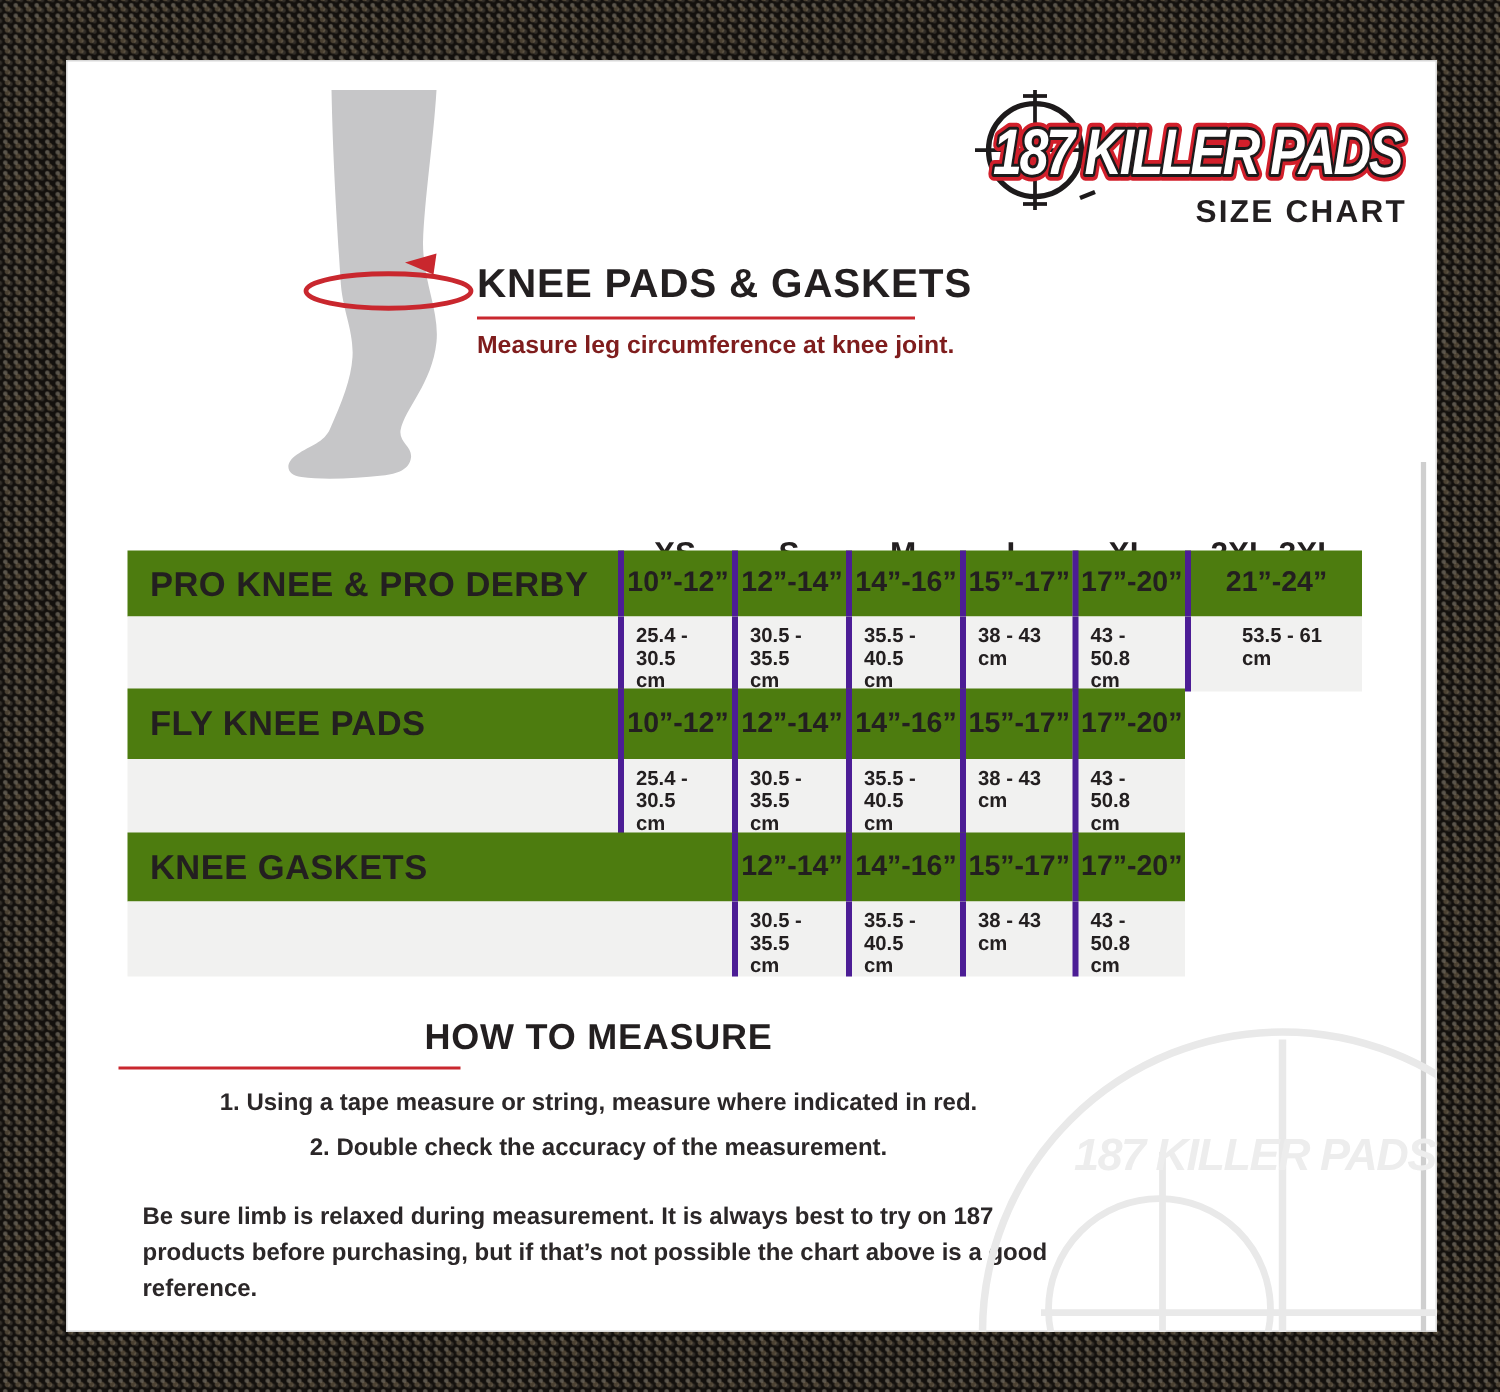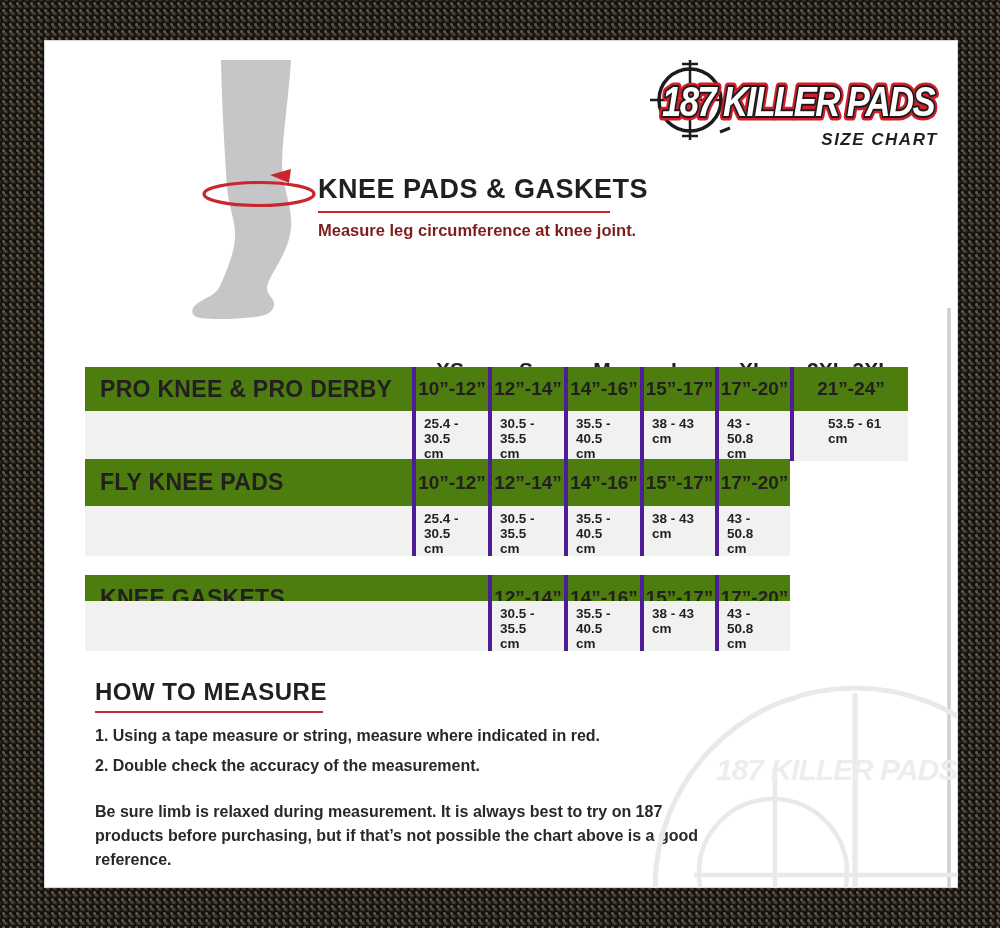--- a/index.html
+++ b/index.html
@@ -20,42 +20,42 @@
   }
   
   .leg-svg{position:absolute;left:140px;top:20px;}
   .ellipse-svg{position:absolute;left:156px;top:128px;}
   .section-head{position:absolute;left:274px;top:118px;width:360px;}
   .section-title{font-size:27px;font-weight:bold;letter-spacing:.5px;margin-top:16px;}
   .section-rule{width:292px;height:2px;background:#c9272e;margin-top:6px;}
   .section-sub{font-size:16.5px;font-weight:bold;margin-top:8px;color:#7f1d1d;}
   .logo-wrap{position:absolute;right:16px;top:18px;width:300px;height:120px;}
   .logo-svg{position:absolute;right:0;top:0;}
-  .size-chart{position:absolute;right:4px;top:72px;font-size:17px;font-weight:bold;letter-spacing:1.5px;font-style:italic;}
+  .size-chart{position:absolute;right:4px;top:72px;font-size:21px;font-weight:bold;letter-spacing:1.5px;}
   
   .trow{position:absolute;left:41px;width:823px;display:grid;
         grid-template-columns:327px 76px 76px 76px 75px 75px 118px;}
   .hdr{top:288px;height:36px;margin-top:24px;}
   .hdr .hcell{display:flex;align-items:center;justify-content:center;
               font-size:21px;font-weight:bold;}
   .r1g{top:327px;height:44px;} .r1c{top:371px;height:40px;}
   .r2g{top:419px;height:47px;} .r2c{top:466px;height:39px;}
-  .r3g{top:515px;height:46px;margin-top:20px;} .r3c{top:561px;height:48px;}
+  .r3g{top:515px;height:46px;} .r3c{top:561px;height:48px;}
   .g{background:#4d7c0f;} .l{background:#f1f1f0;}
   .vline{border-left:4px solid #4c1d95;}
   .labelcell{display:flex;align-items:center;padding-left:15px;
              font-size:23px;font-weight:bold;letter-spacing:.3px;}
   .span2{grid-column:1 / span 2;}
   .szcell{display:flex;align-items:center;justify-content:center;
           font-size:19px;font-weight:bold;}
   .cmcell{padding:5px 12px 0 8px;font-size:13.5px;font-weight:bold;line-height:1.12;}
   .cmcell span{display:block;}
   .cm2xl{padding-left:34px;}
   
-  .htm{position:absolute;left:51px;top:638px;width:640px;}
+  .htm{position:absolute;left:35px;top:638px;width:640px;text-align:center;}
   .htm-title{font-size:24px;font-weight:bold;letter-spacing:.5px;}
   .htm-rule{width:228px;height:2px;background:#c9272e;margin-top:5px;}
   .steps{margin-top:14px;}
   .step{font-size:16px;font-weight:bold;color:#2b2728;margin-bottom:11.5px;}
   .note{position:absolute;left:51px;top:760px;width:604px;
         font-size:16px;font-weight:bold;color:#2b2728;line-height:1.5;}
   
   .wm-svg{position:absolute;right:0;bottom:0;}
 </style>
 </head>

